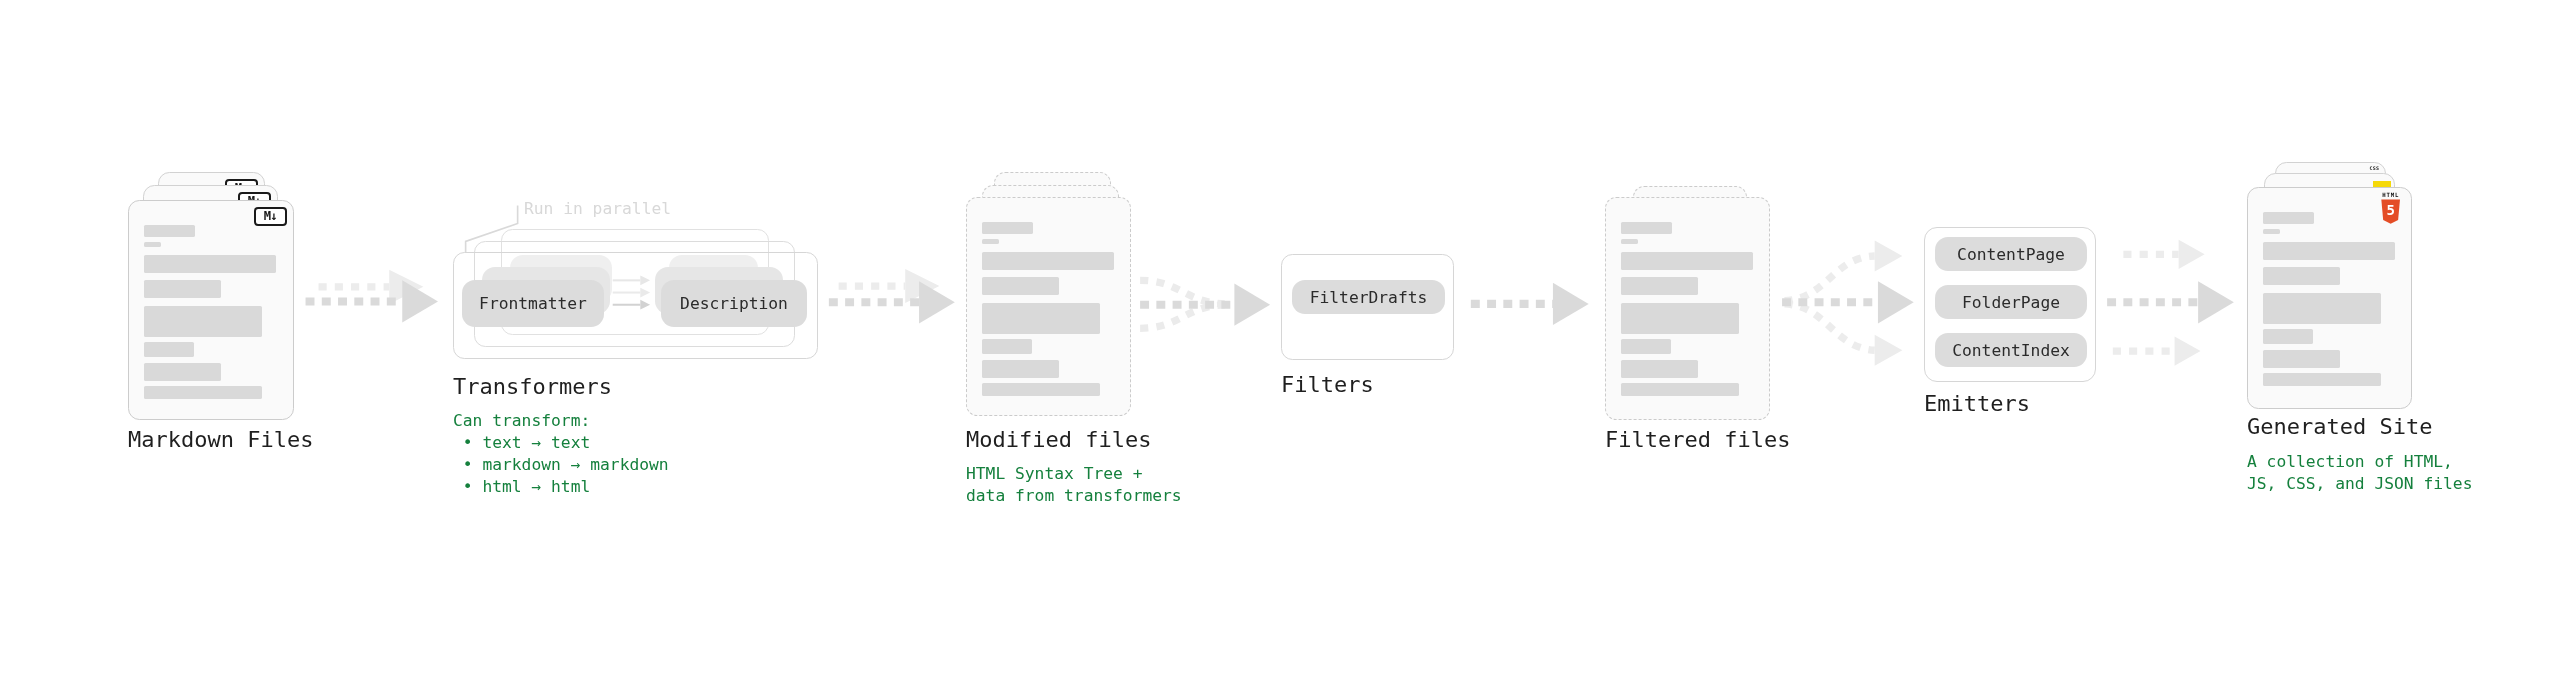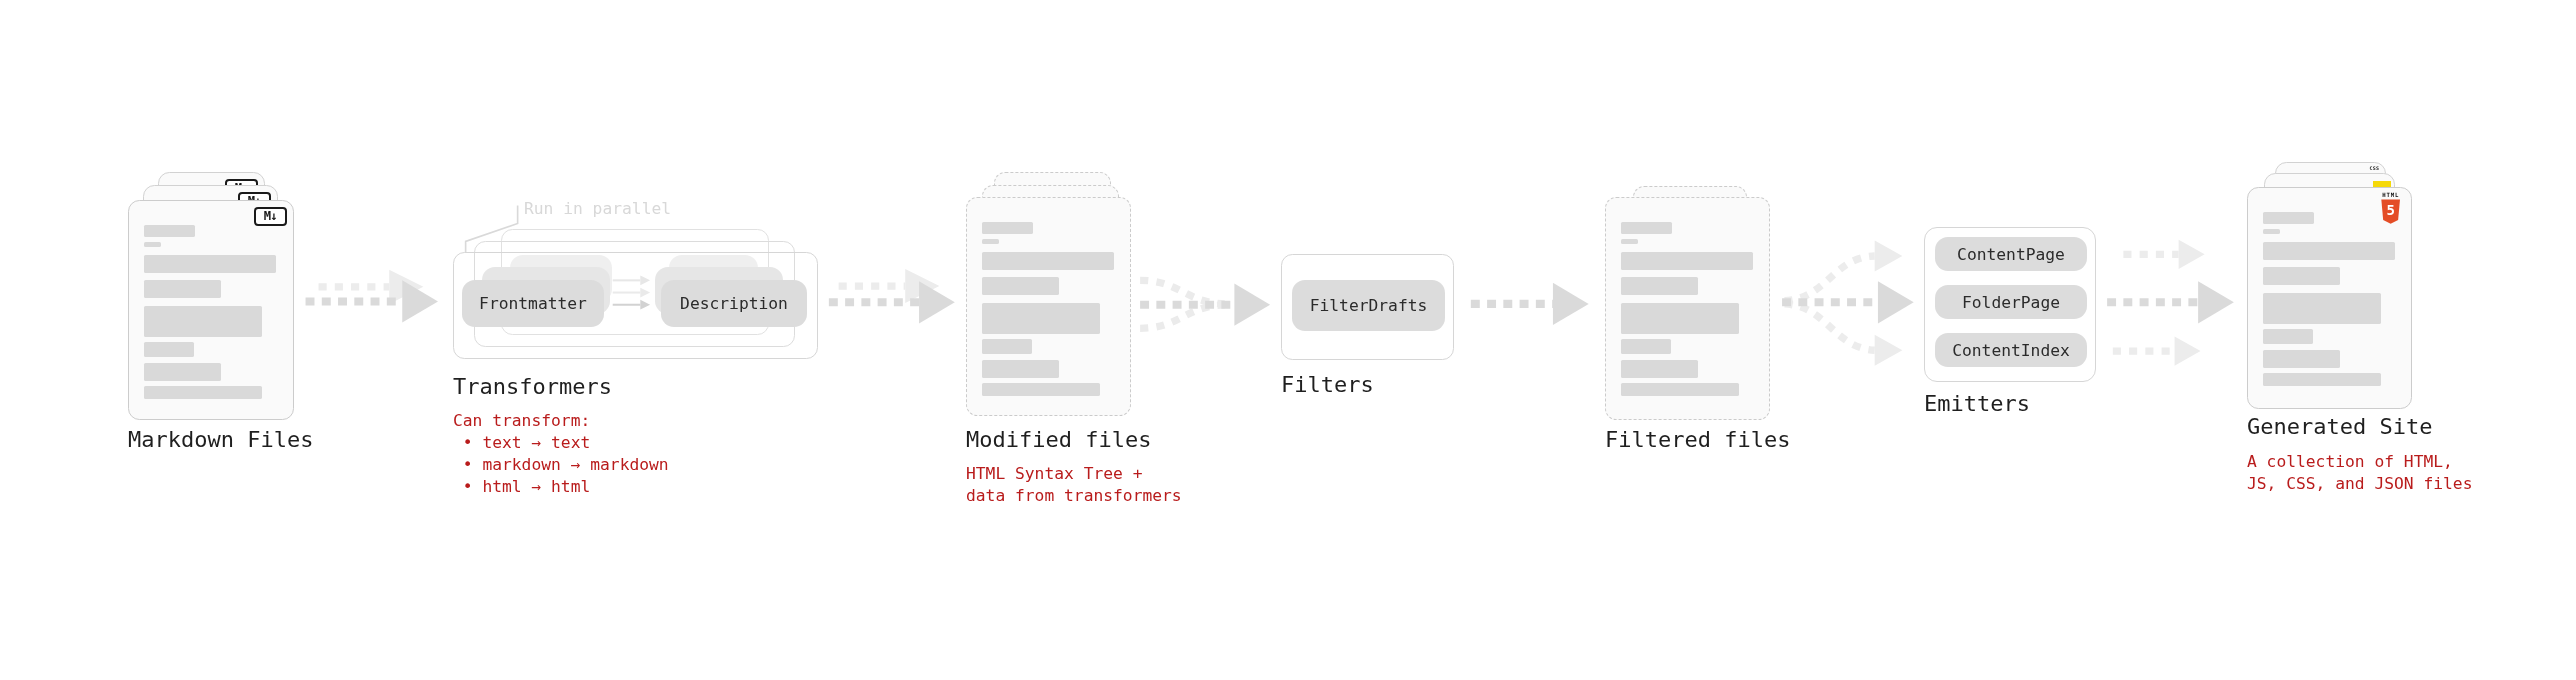--- a/index.html
+++ b/index.html
@@ -36,21 +36,21 @@
   .tbox.back{border-color:#e1e1e1;}
 
   
   .pill{position:absolute;border-radius:13px;background:#dcdcdc;color:#2b2b2b;font-size:16.3px;
     display:flex;align-items:center;justify-content:center;box-sizing:border-box;}
   .pill.ghost1{background:#e6e6e6;}
   .pill.ghost2{background:#efefef;}
 
   
   .title{position:absolute;font-size:22px;line-height:23.6px;color:#1f1f1f;white-space:pre;}
-  .desc{position:absolute;font-size:16.3px;line-height:22px;color:#b91c1c;white-space:pre;}
+  .desc{position:absolute;font-size:16.3px;line-height:22px;color:#15803d;white-space:pre;}
   .note{position:absolute;font-size:16.3px;line-height:22px;color:#d8d8d8;white-space:pre;}
 
   
   .html5{position:absolute;top:4.1px;right:10.6px;width:19.5px;text-align:center;}
   .html5-word{font-size:5.7px;font-weight:bold;letter-spacing:0.8px;color:#111;line-height:6.5px;}
   .html5-shield{margin:0.8px auto 0;width:18.7px;height:24.4px;background:#e44d26;
     clip-path:polygon(0 0,100% 0,90% 85%,50% 100%,10% 85%);
     color:#fff;font-size:14px;font-weight:bold;line-height:23px;text-align:center;}
   .cssb{position:absolute;top:3.3px;right:4.1px;width:13px;text-align:center;}
   .cssb-word{font-size:4.9px;font-weight:bold;line-height:5.7px;color:#111;letter-spacing:0.4px;}
@@ -171,21 +171,21 @@
     <i class="bar b5"></i>
     <i class="bar b6"></i>
     <i class="bar b7"></i>
     <i class="bar b8"></i>
   </div>
   <div class="title" style="left:966px;top:428px">Modified files</div>
   <div class="desc" style="left:966px;top:463px">HTML Syntax Tree +
 data from transformers</div>
 
   <div class="tbox" style="left:1281px;top:254px;width:173px;height:106px"></div>
-  <div class="pill" style="left:1292px;top:280px;width:153px;height:51px">FilterDrafts</div>
+  <div class="pill" style="left:1292px;top:280px;width:153px;height:34px">FilterDrafts</div>
   <div class="title" style="left:1281px;top:373px">Filters</div>
 
   <div class="doc dashed" style="left:1633px;top:186px;width:114px;height:81px"></div>
   <div class="doc dashed" style="left:1605px;top:197px;width:165px;height:223px">
     <i class="bar b1"></i>
     <i class="bar b2"></i>
     <i class="bar b3"></i>
     <i class="bar b4"></i>
     <i class="bar b5"></i>
     <i class="bar b6"></i>

